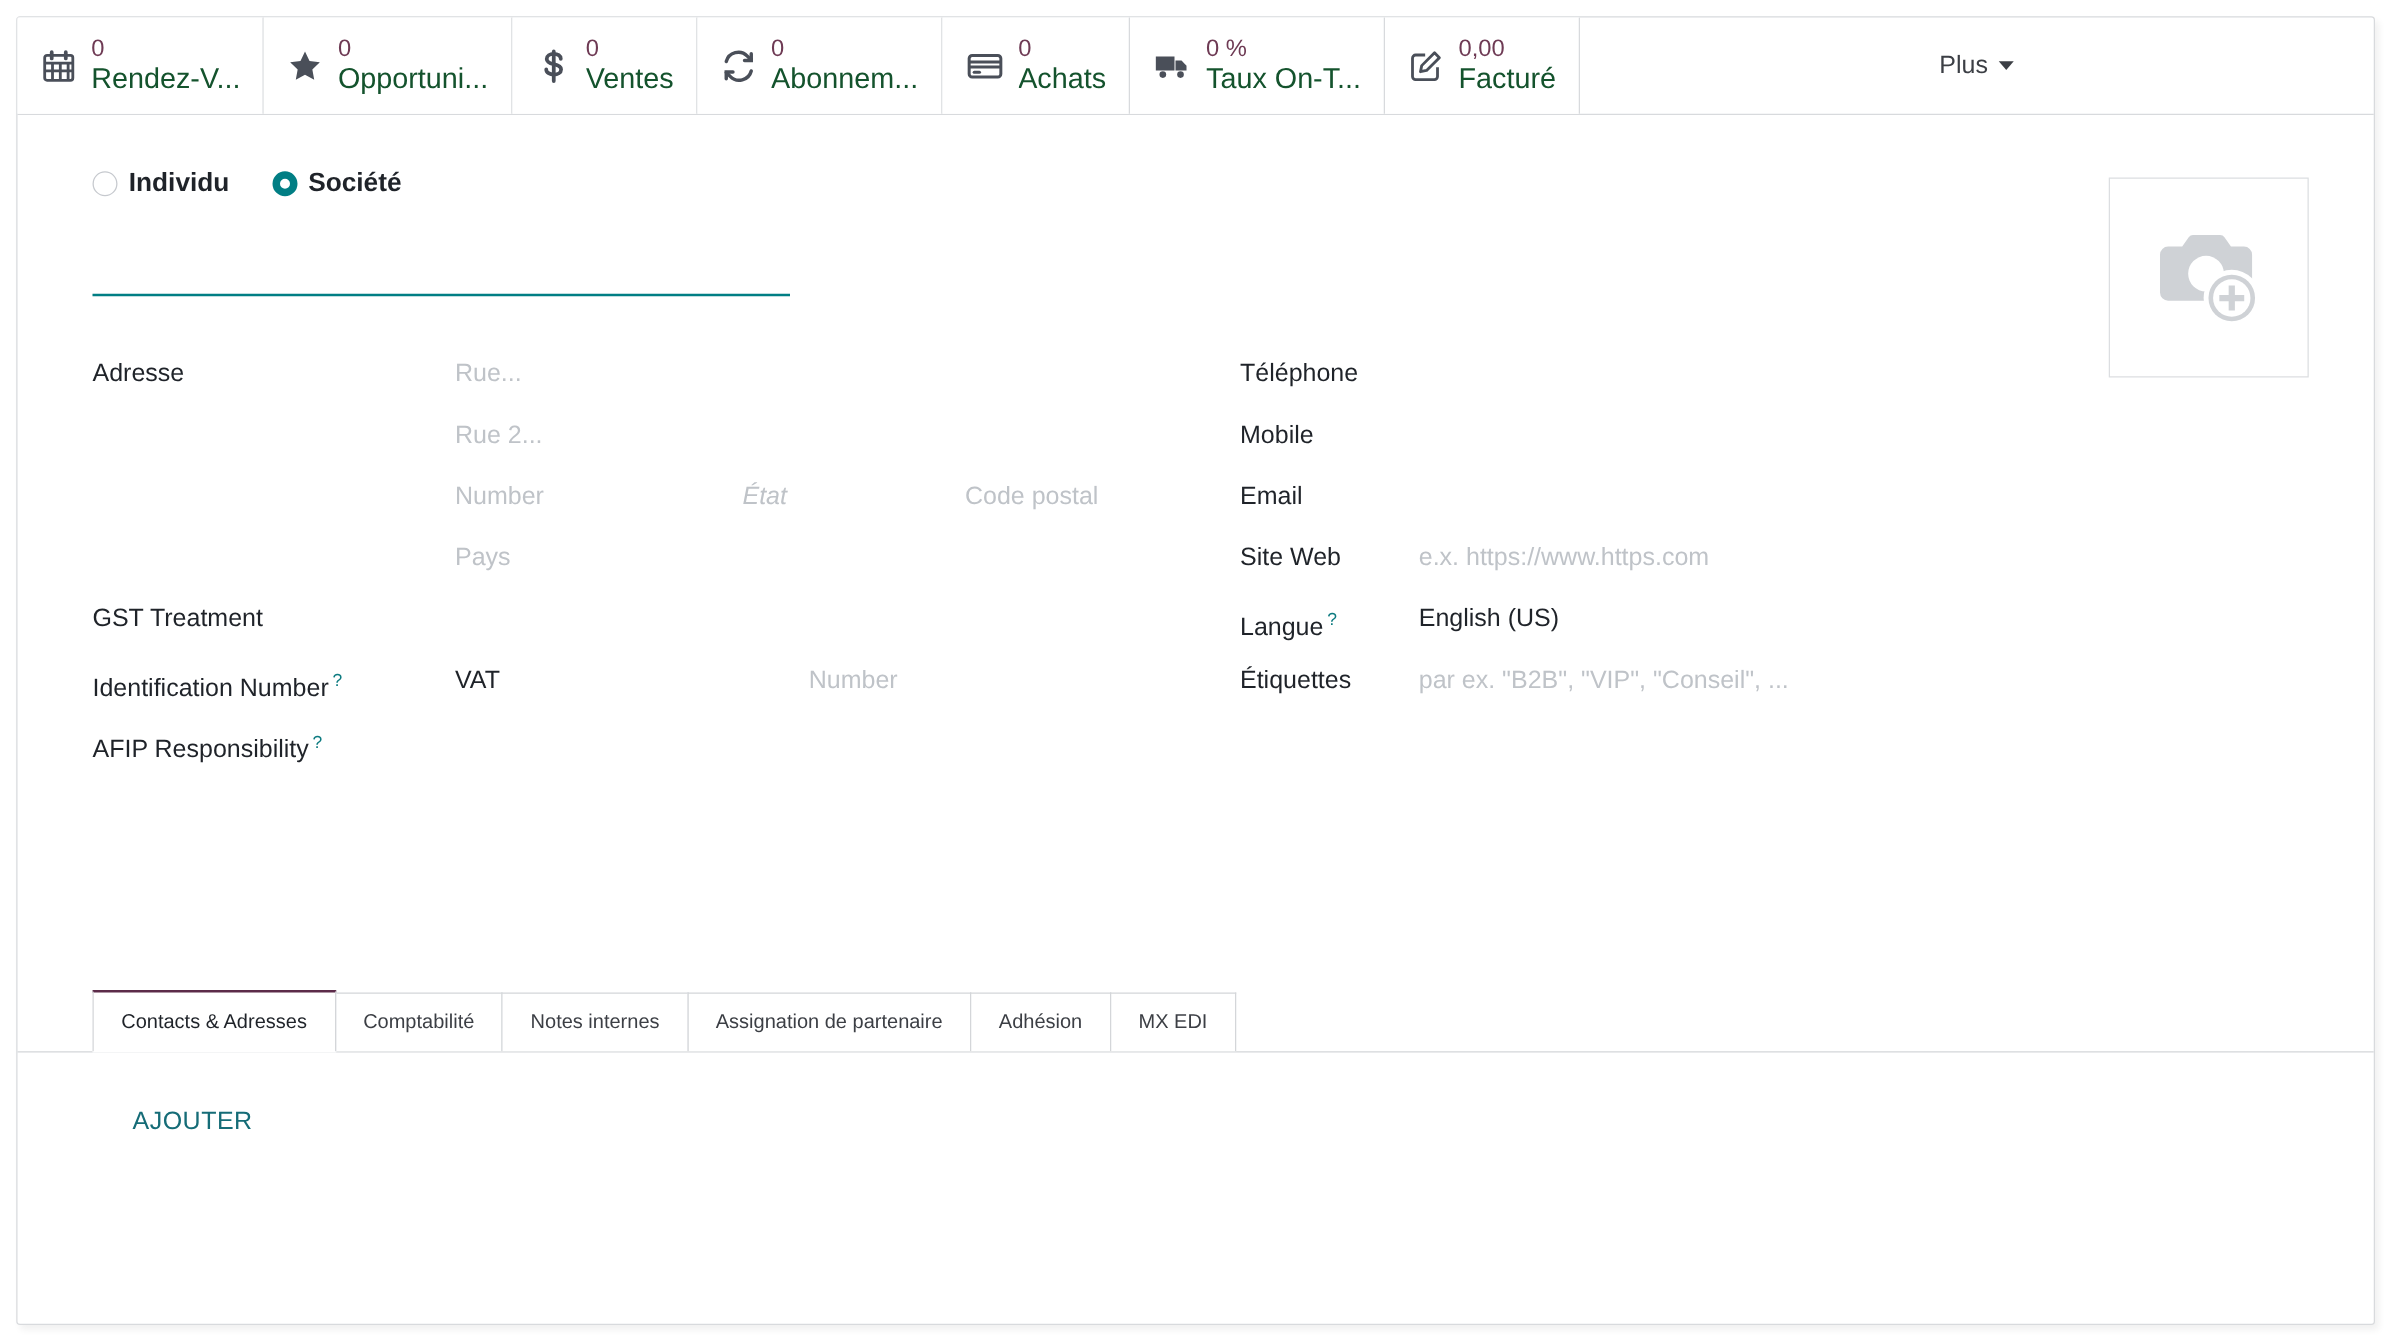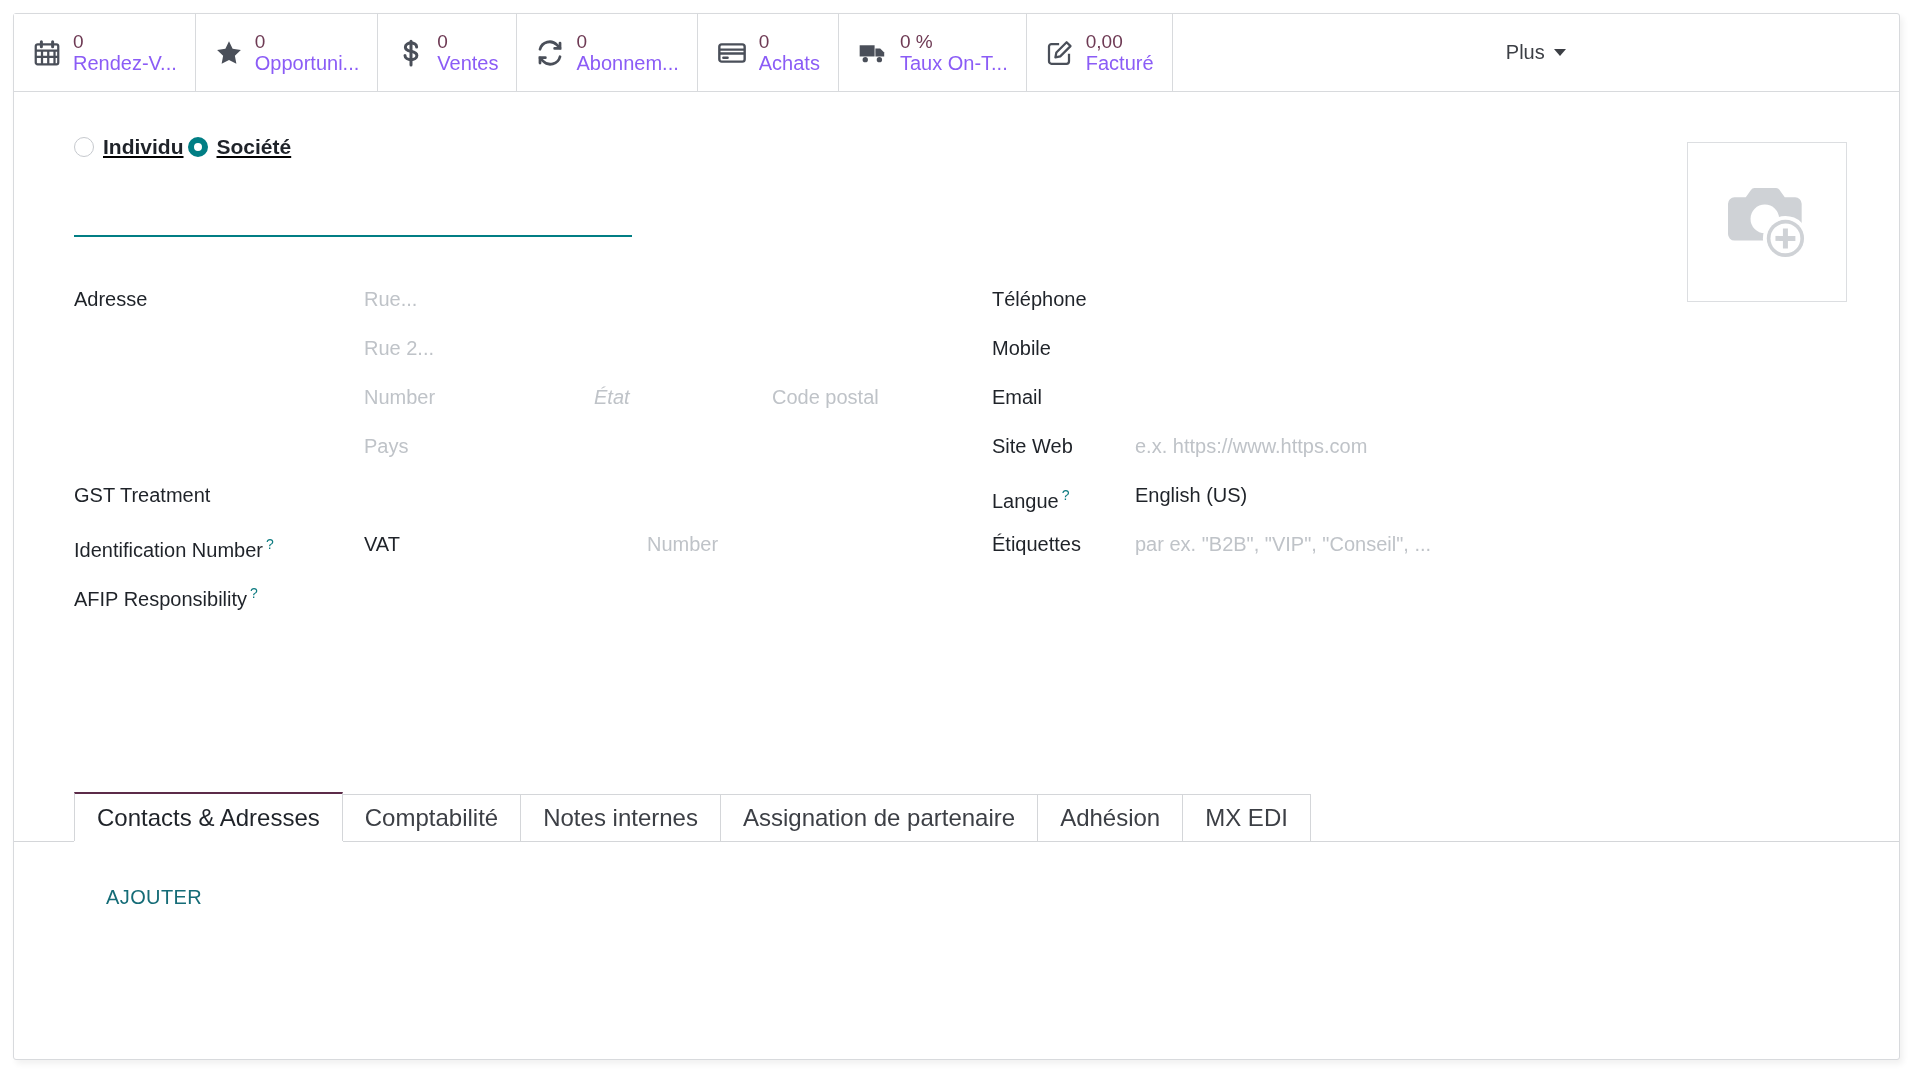--- a/index.html
+++ b/index.html
@@ -66,22 +66,22 @@
     flex-direction: column;
     line-height: 1.12;
     min-width: 0;
   }
   .stat-value {
     color: #6e3a54;
     font-size: 19px;
     white-space: nowrap;
   }
   .stat-label {
-    color: #8b5cf6;
-    font-size: 20px;
+    color: #14532d;
+    font-size: 23px;
     white-space: nowrap;
     overflow: hidden;
     text-overflow: ellipsis;
   }
   .stat-more {
     flex: 1 1 auto;
     display: flex;
     align-items: center;
     justify-content: center;
     font-size: 20px;
@@ -104,23 +104,22 @@
     top: 78px;
     right: 0;
     bottom: 0;
     padding: 26px 52px 0 60px;
   }
 
   
   .radio-row {
     display: flex;
     align-items: center;
-    gap: 4px;
+    gap: 34px;
     margin-top: 17px;
-    text-decoration: underline;
   }
   .radio-item {
     display: flex;
     align-items: center;
     gap: 9px;
     cursor: pointer;
   }
   .radio-dot {
     width: 20px; height: 20px;
     border-radius: 50%;
@@ -231,21 +230,21 @@
     align-items: flex-end;
     height: 56px;
     padding-left: 60px;
     border-bottom: 1px solid #d4d6d9;
   }
   .tab {
     height: 47px;
     display: flex;
     align-items: center;
     padding: 0 22px;
-    font-size: 24px;
+    font-size: 16px;
     color: #3c3f45;
     background: #ffffff;
     border: 1px solid #d4d6d9;
     border-bottom: none;
     margin-right: -1px;
     cursor: pointer;
     white-space: nowrap;
   }
   .tab.active {
     color: #1f2329;

